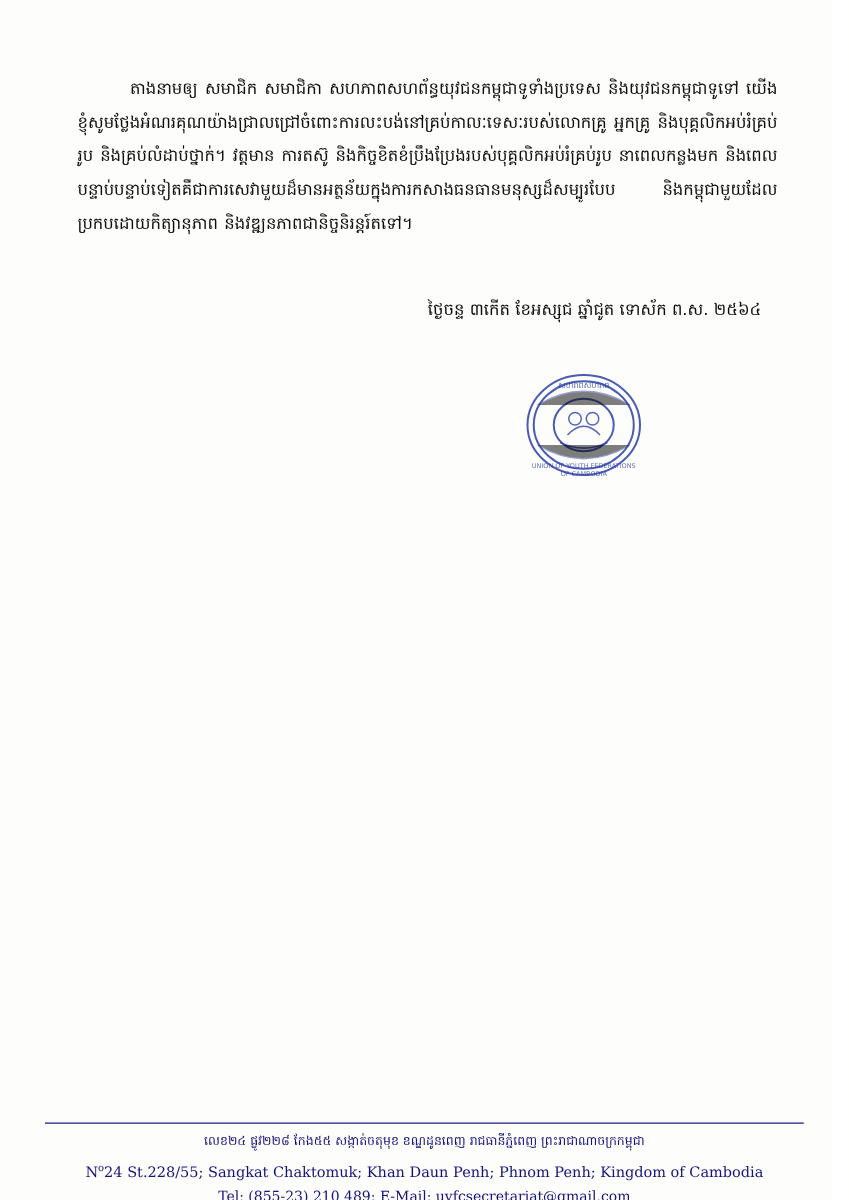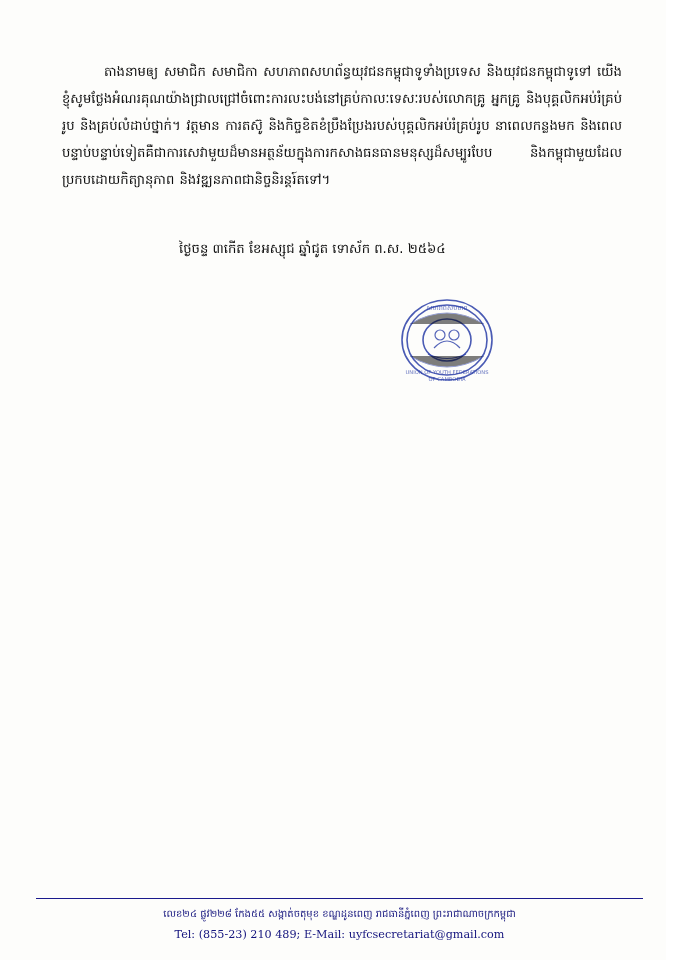--- a/index.html
+++ b/index.html
@@ -40,34 +40,35 @@
     text-indent: 42px;
     margin: 0;
     word-spacing: 1px;
   }
 
   
   .date-block {
     position: absolute;
     right: 57px;
     top: 236px;
+    text-align: right;
     width: 430px;
   }
   .date-line {
     font-family: "DejaVu Sans", sans-serif;
     font-size: 13.2px;
     line-height: 25px;
     color: #0d0d0d;
     white-space: nowrap;
   }
 
   
   .stamp {
     position: absolute;
-    left: 384px;
+    left: 404px;
     top: 288px;
     width: 126px;
     height: 104px;
   }
   .stamp svg { display: block; }
 
   
   .footer-rule {
     position: absolute;
     left: 36px;
@@ -142,16 +143,17 @@
         <path d="M26 36 q37 -22 74 0"></path>
         <path d="M26 68 q37 22 74 0"></path>
       </g>
     </svg>
   </div>
 
   <div class="footer-rule"></div>
 
   <div class="footer">
     <div class="footer-kh">លេខ២៤ ផ្លូវ២២៨ កែង៥៥ សង្កាត់ចតុមុខ ខណ្ឌដូនពេញ រាជធានីភ្នំពេញ ព្រះរាជាណាចក្រកម្ពុជា</div>
+    <div class="footer-en"><span>N</span><span class="sup">o</span><span>24 St.228/55; Sangkat Chaktomuk; Khan Daun Penh; Phnom Penh; Kingdom of Cambodia</span></div>
     <div class="footer-tel">Tel: (855-23) 210 489; E-Mail: uyfcsecretariat@gmail.com</div>
   </div>
 
 </div>
 
 </body></html>

